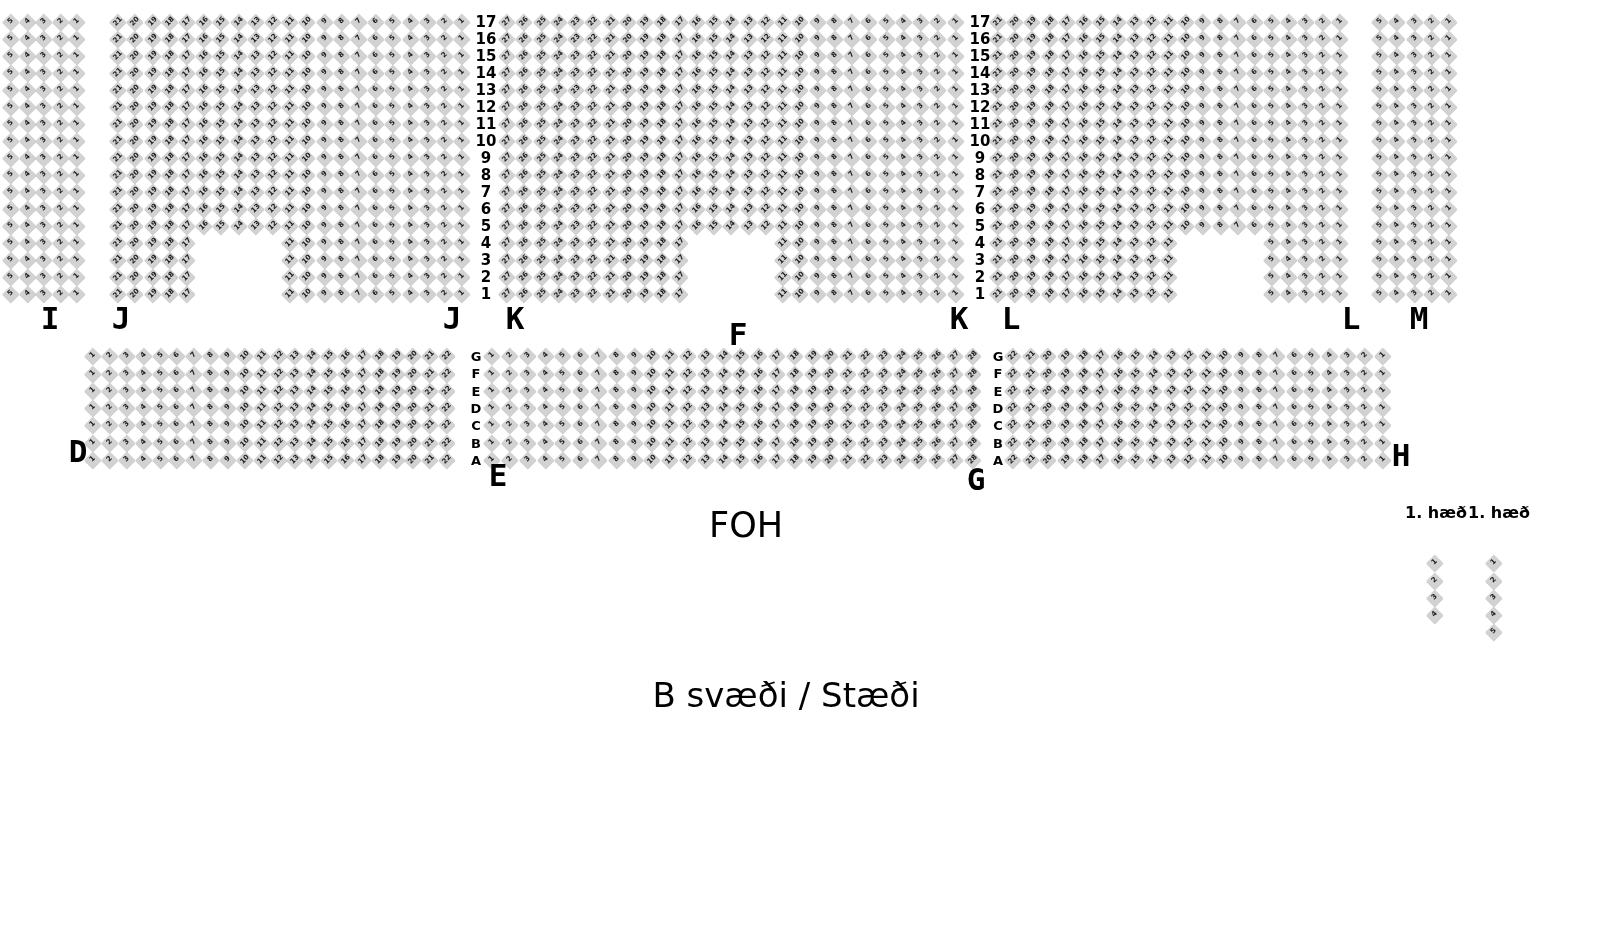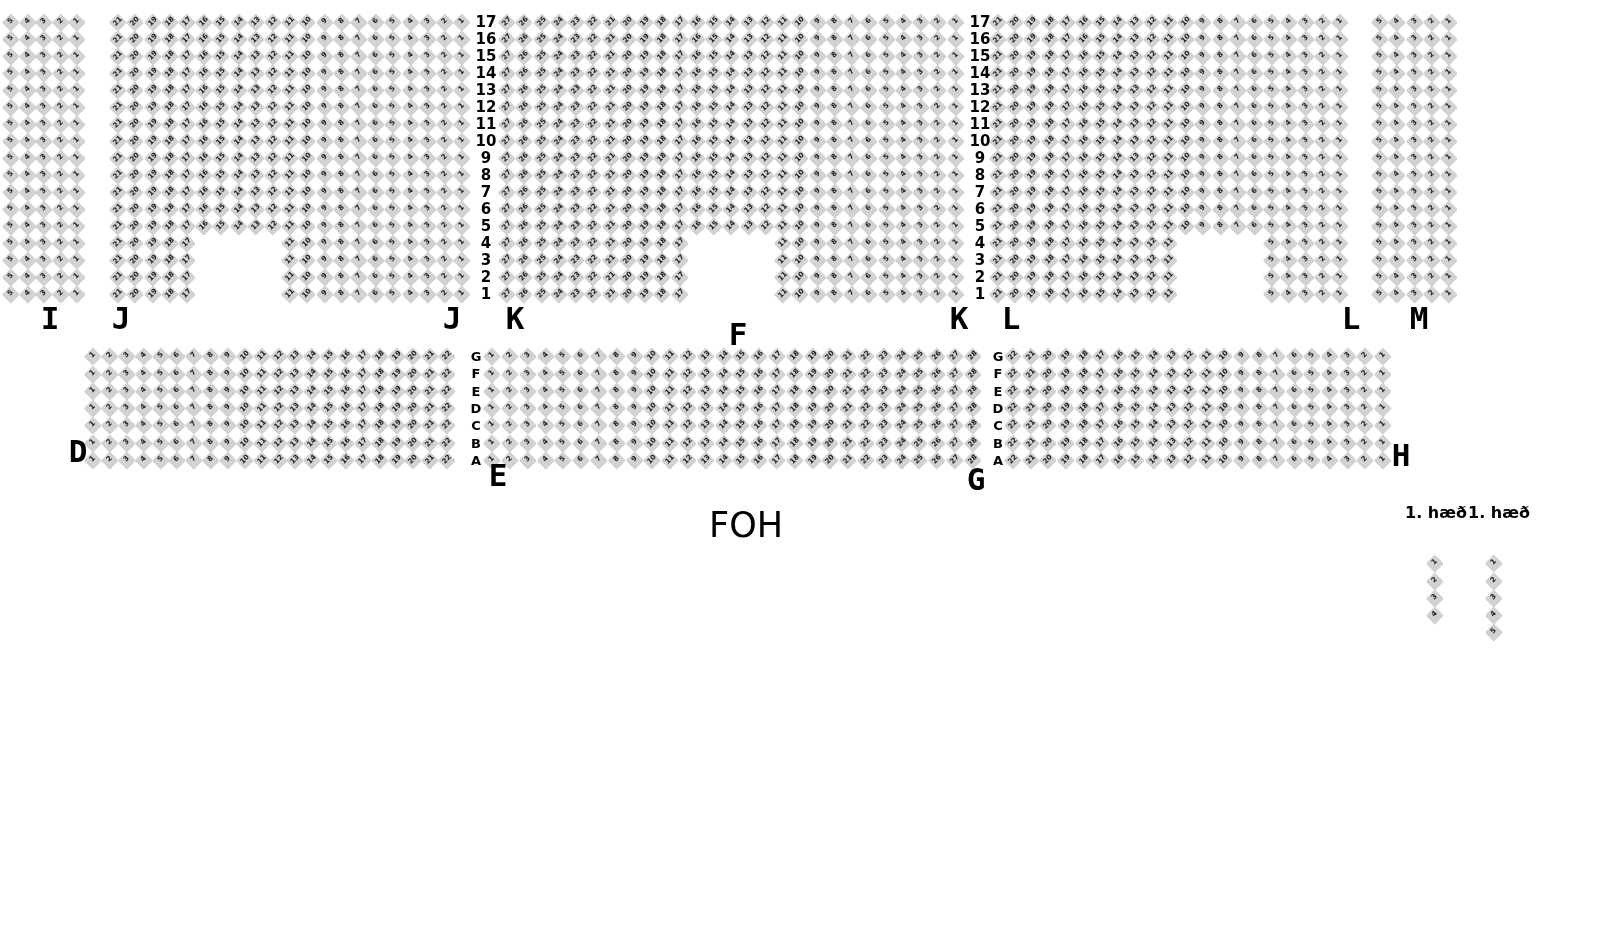--- a/index.html
+++ b/index.html
@@ -57,20 +57,21 @@
     font-family:"DejaVu Sans",sans-serif;font-weight:700;font-size:16px;line-height:1;
   }
   .floor1{left:1436px;top:505px;transform:translateX(-50%);}
   .floor2{left:1499px;top:505px;transform:translateX(-50%);}
 </style>
 </head>
 <body>
 
 <div id="map">
   <div class="txt foh">FOH</div>
+  <div class="txt title">B svæði / Stæði</div>
   <div class="txt floor floor1">1. hæð</div>
   <div class="txt floor floor2">1. hæð</div>
 <div class="seat" style="left: 5.2px; top: 16.2px;">
       <span>5</span>
     </div>
     <div class="seat" style="left: 21.7px; top: 16.2px;">
       <span>4</span>
     </div>
     <div class="seat" style="left: 38.2px; top: 16.2px;">
       <span>3</span>

